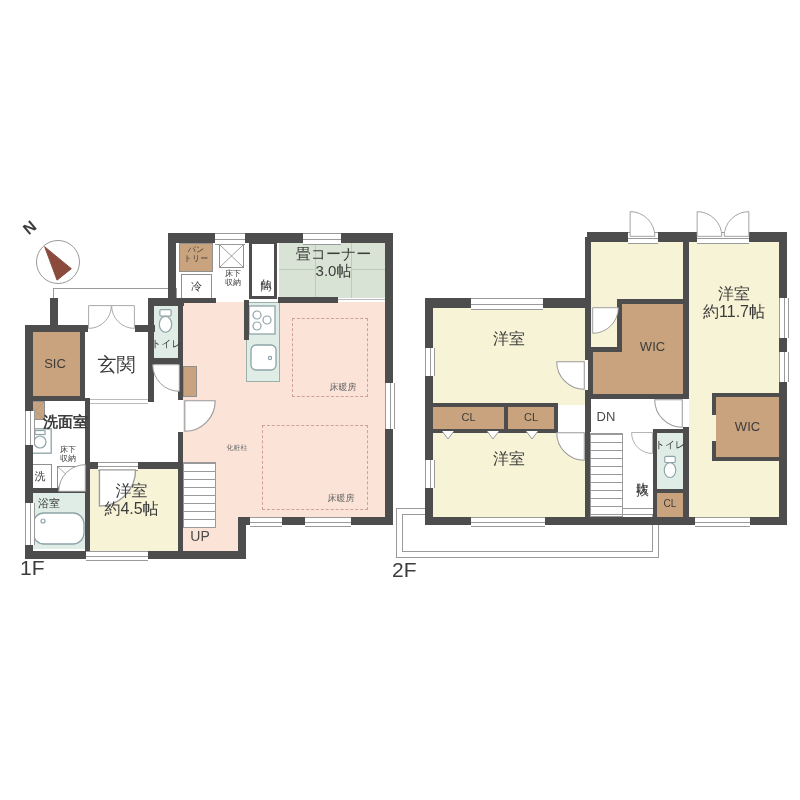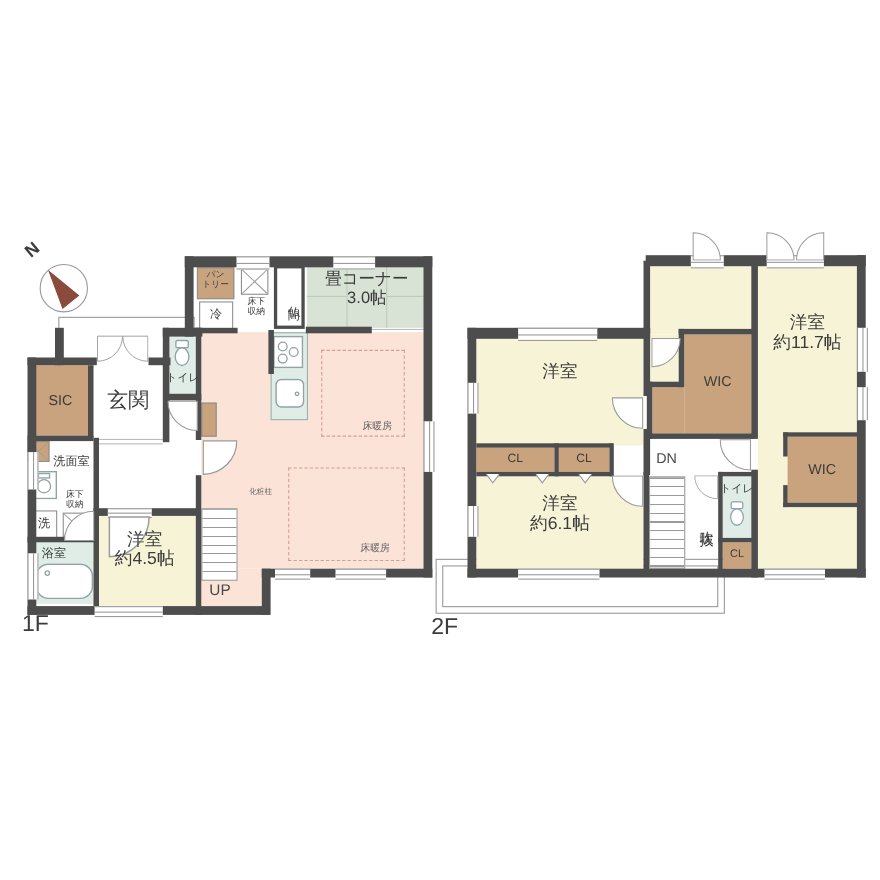--- a/index.html
+++ b/index.html
@@ -205,21 +205,21 @@
     <div>収納</div>
   </div>
   <div class="lbl vtext" style="left:254px;top:252px;width:18px;height:40px;font-size:11px;">仏間</div>
   <div class="lbl" style="left:279px;top:246px;width:109px;font-size:15px;">
     <div>畳コーナー</div>
     <div>3.0帖</div>
   </div>
   <div class="lbl" style="left:151px;top:338px;width:28px;font-size:10px;">トイレ</div>
   <div class="lbl" style="left:85px;top:354px;width:63px;font-size:19px;">玄関</div>
   <div class="lbl" style="left:30px;top:357px;width:50px;font-size:13px;">SIC</div>
-  <div class="lbl" style="left:43px;top:414px;width:44px;font-size:11px;">洗面室</div>
+  <div class="lbl" style="left:43px;top:414px;width:44px;font-size:15px;font-weight:bold;">洗面室</div>
   <div class="lbl" style="left:51px;top:446px;width:34px;font-size:8px;">
     <div>床下</div>
     <div>収納</div>
   </div>
   <div class="lbl" style="left:28px;top:470px;width:24px;font-size:11px;">洗</div>
   <div class="lbl" style="left:31px;top:497px;width:36px;font-size:11px;">浴室</div>
   <div class="lbl" style="left:85px;top:482px;width:93px;font-size:16px;">
     <div>洋室</div>
     <div>約4.5帖</div>
   </div>
@@ -351,21 +351,20 @@
 
   <div class="lbl" style="left:433px;top:330px;width:152px;font-size:16px;">
     <div>洋室</div>
   </div>
   <div class="lbl" style="left:689px;top:285px;width:90px;font-size:16px;">
     <div>洋室</div>
     <div>約11.7帖</div>
   </div>
   <div class="lbl" style="left:433px;top:450px;width:152px;font-size:16px;">
     <div>洋室</div>
-    <div>約6.1帖</div>
   </div>
   <div class="lbl" style="left:622px;top:340px;width:61px;font-size:13px;">WIC</div>
   <div class="lbl" style="left:716px;top:420px;width:63px;font-size:13px;">WIC</div>
   <div class="lbl" style="left:433px;top:411px;width:71px;font-size:11px;">CL</div>
   <div class="lbl" style="left:508px;top:411px;width:46px;font-size:11px;">CL</div>
   <div class="lbl" style="left:657px;top:498px;width:26px;font-size:10px;">CL</div>
   <div class="lbl" style="left:588px;top:410px;width:36px;font-size:13px;color:#4a4a4a;">DN</div>
   <div class="lbl vtext" style="left:627px;top:448px;width:22px;height:52px;font-size:13px;">吹抜</div>
   <div class="lbl" style="left:654px;top:439px;width:32px;font-size:10px;">トイレ</div>
   <div class="lbl" style="left:392px;top:558px;width:42px;font-size:21px;text-align:left;">2F</div>

